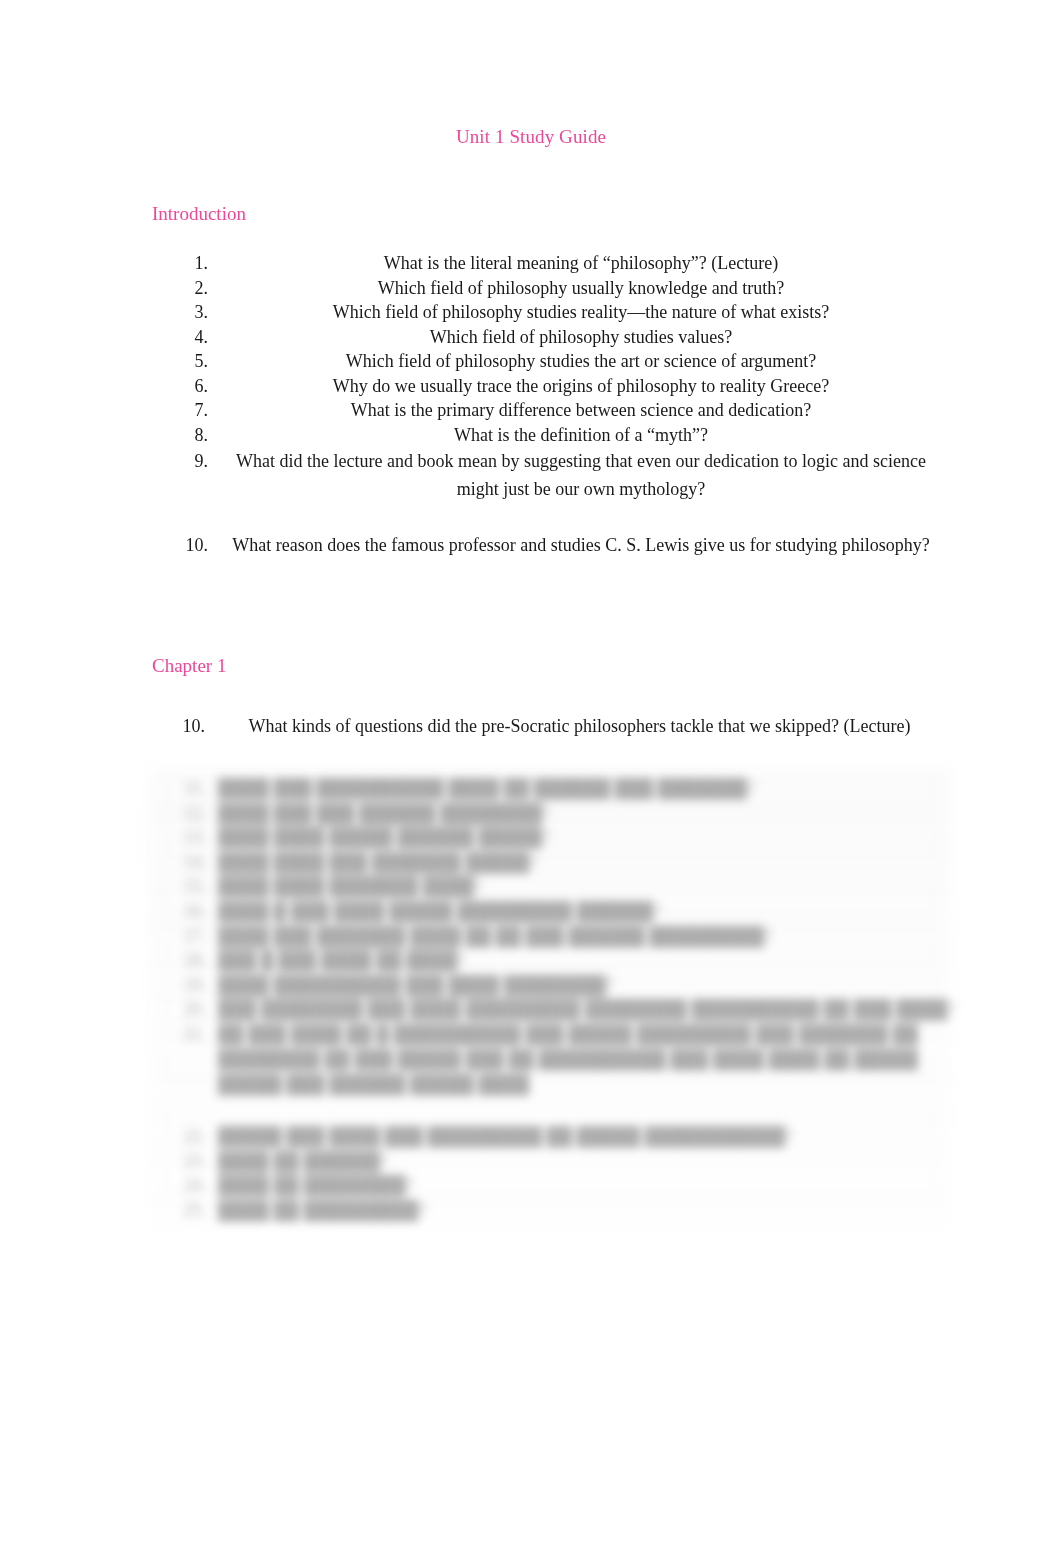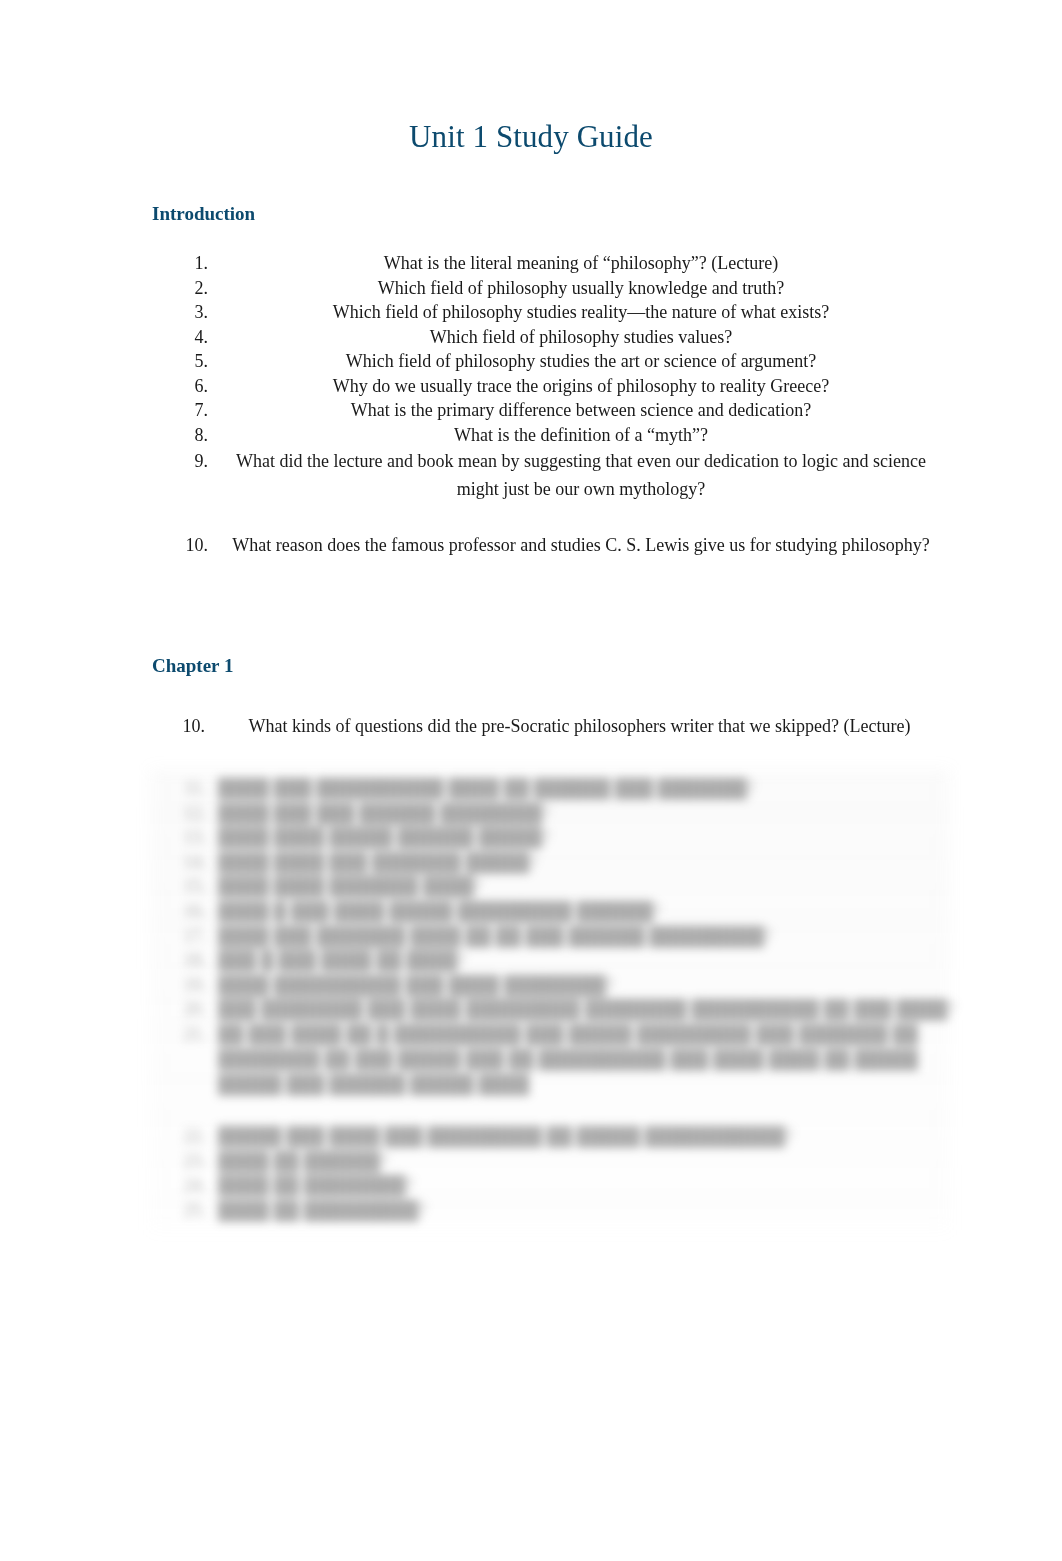--- a/index.html
+++ b/index.html
@@ -23,34 +23,34 @@
     overflow: hidden;
   }
 
   
   .doc-title {
     position: absolute;
     left: 0;
     right: 0;
     top: 122px;
     text-align: center;
-    font-size: 31px;
+    font-size: 19px;
     line-height: 30px;
     font-weight: 400;
-    color: #0c4a6e;
+    color: #ec4899;
     letter-spacing: 0.1px;
   }
 
   
   .section-heading {
     position: absolute;
     font-size: 19px;
     line-height: 26px;
-    font-weight: 700;
-    color: #0c4a6e;
+    font-weight: 400;
+    color: #ec4899;
     white-space: nowrap;
   }
   
   .section-heading::after {
     content: "";
     position: absolute;
     left: 2px;
     top: 6px;
     width: 132px;
     height: 30px;
@@ -205,21 +205,21 @@
       <span class="qnum">10.</span>
       <span class="qtext">What reason does the famous professor and studies C. S. Lewis give us for studying philosophy?</span>
     </li>
   </ol>
 
   <div class="section-heading chapter2">Chapter 1</div>
 
   <ol class="qlist ch2-list">
     <li class="qitem">
       <span class="qnum">10.</span>
-      <span class="qtext">What kinds of questions did the pre-Socratic philosophers writer that we skipped?   (Lecture)</span>
+      <span class="qtext">What kinds of questions did the pre-Socratic philosophers tackle that we skipped?   (Lecture)</span>
     </li>
   </ol>
 
   <div class="redaction-haze"></div>
 
   <div class="redacted-block">
     <div class="rrow">
       <span class="rnum">11.</span>
       <span>████ ███ ██████████ ████ ██ ██████ ███ ███████?</span>
     </div>

